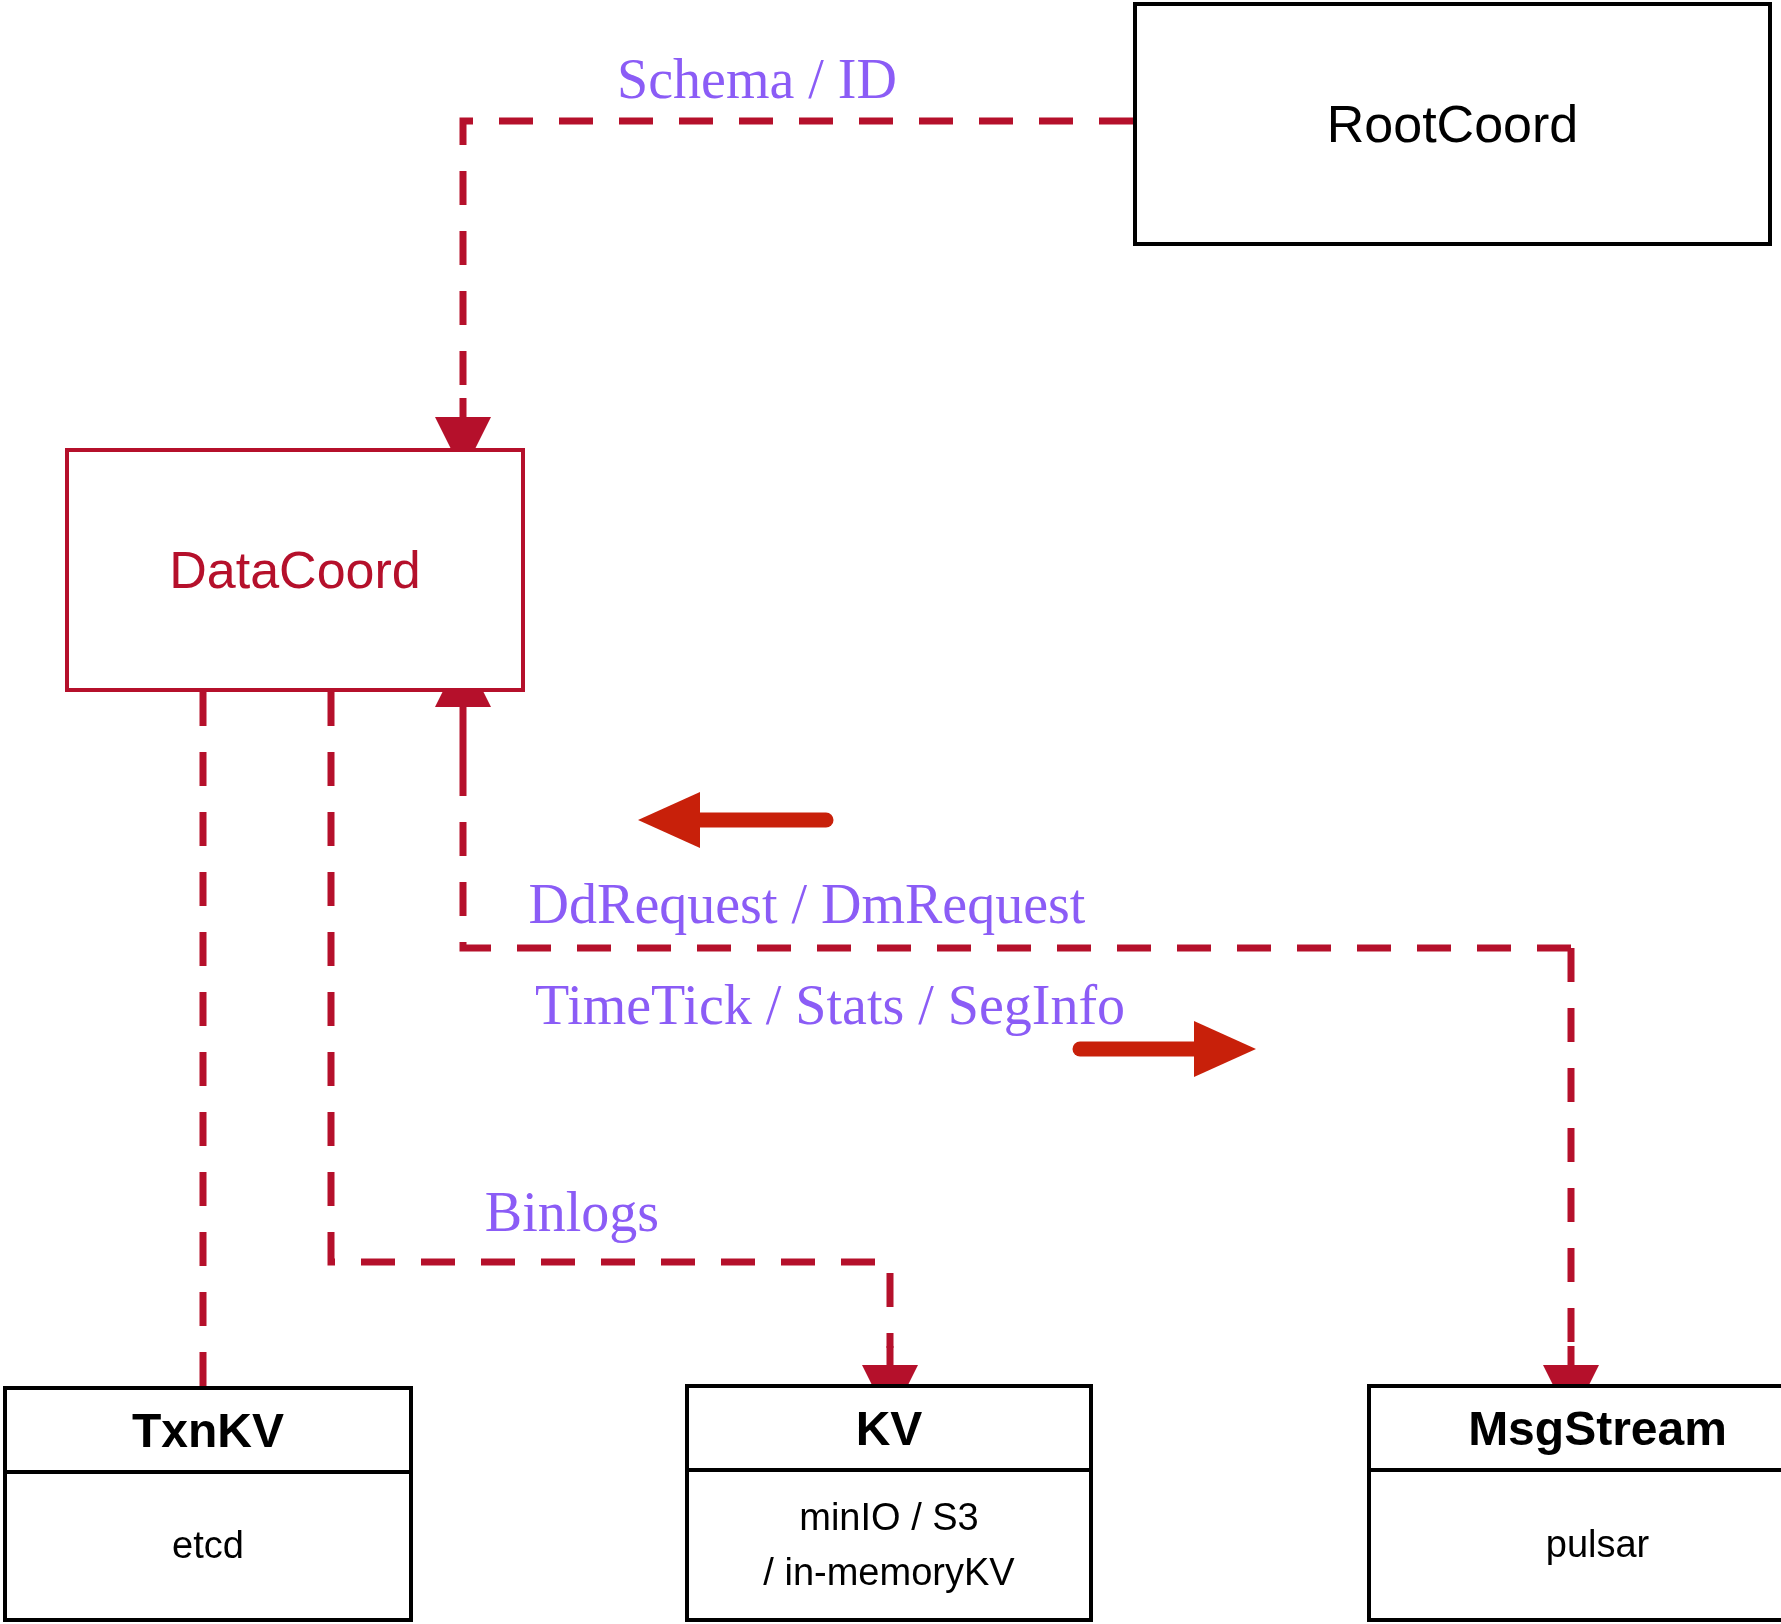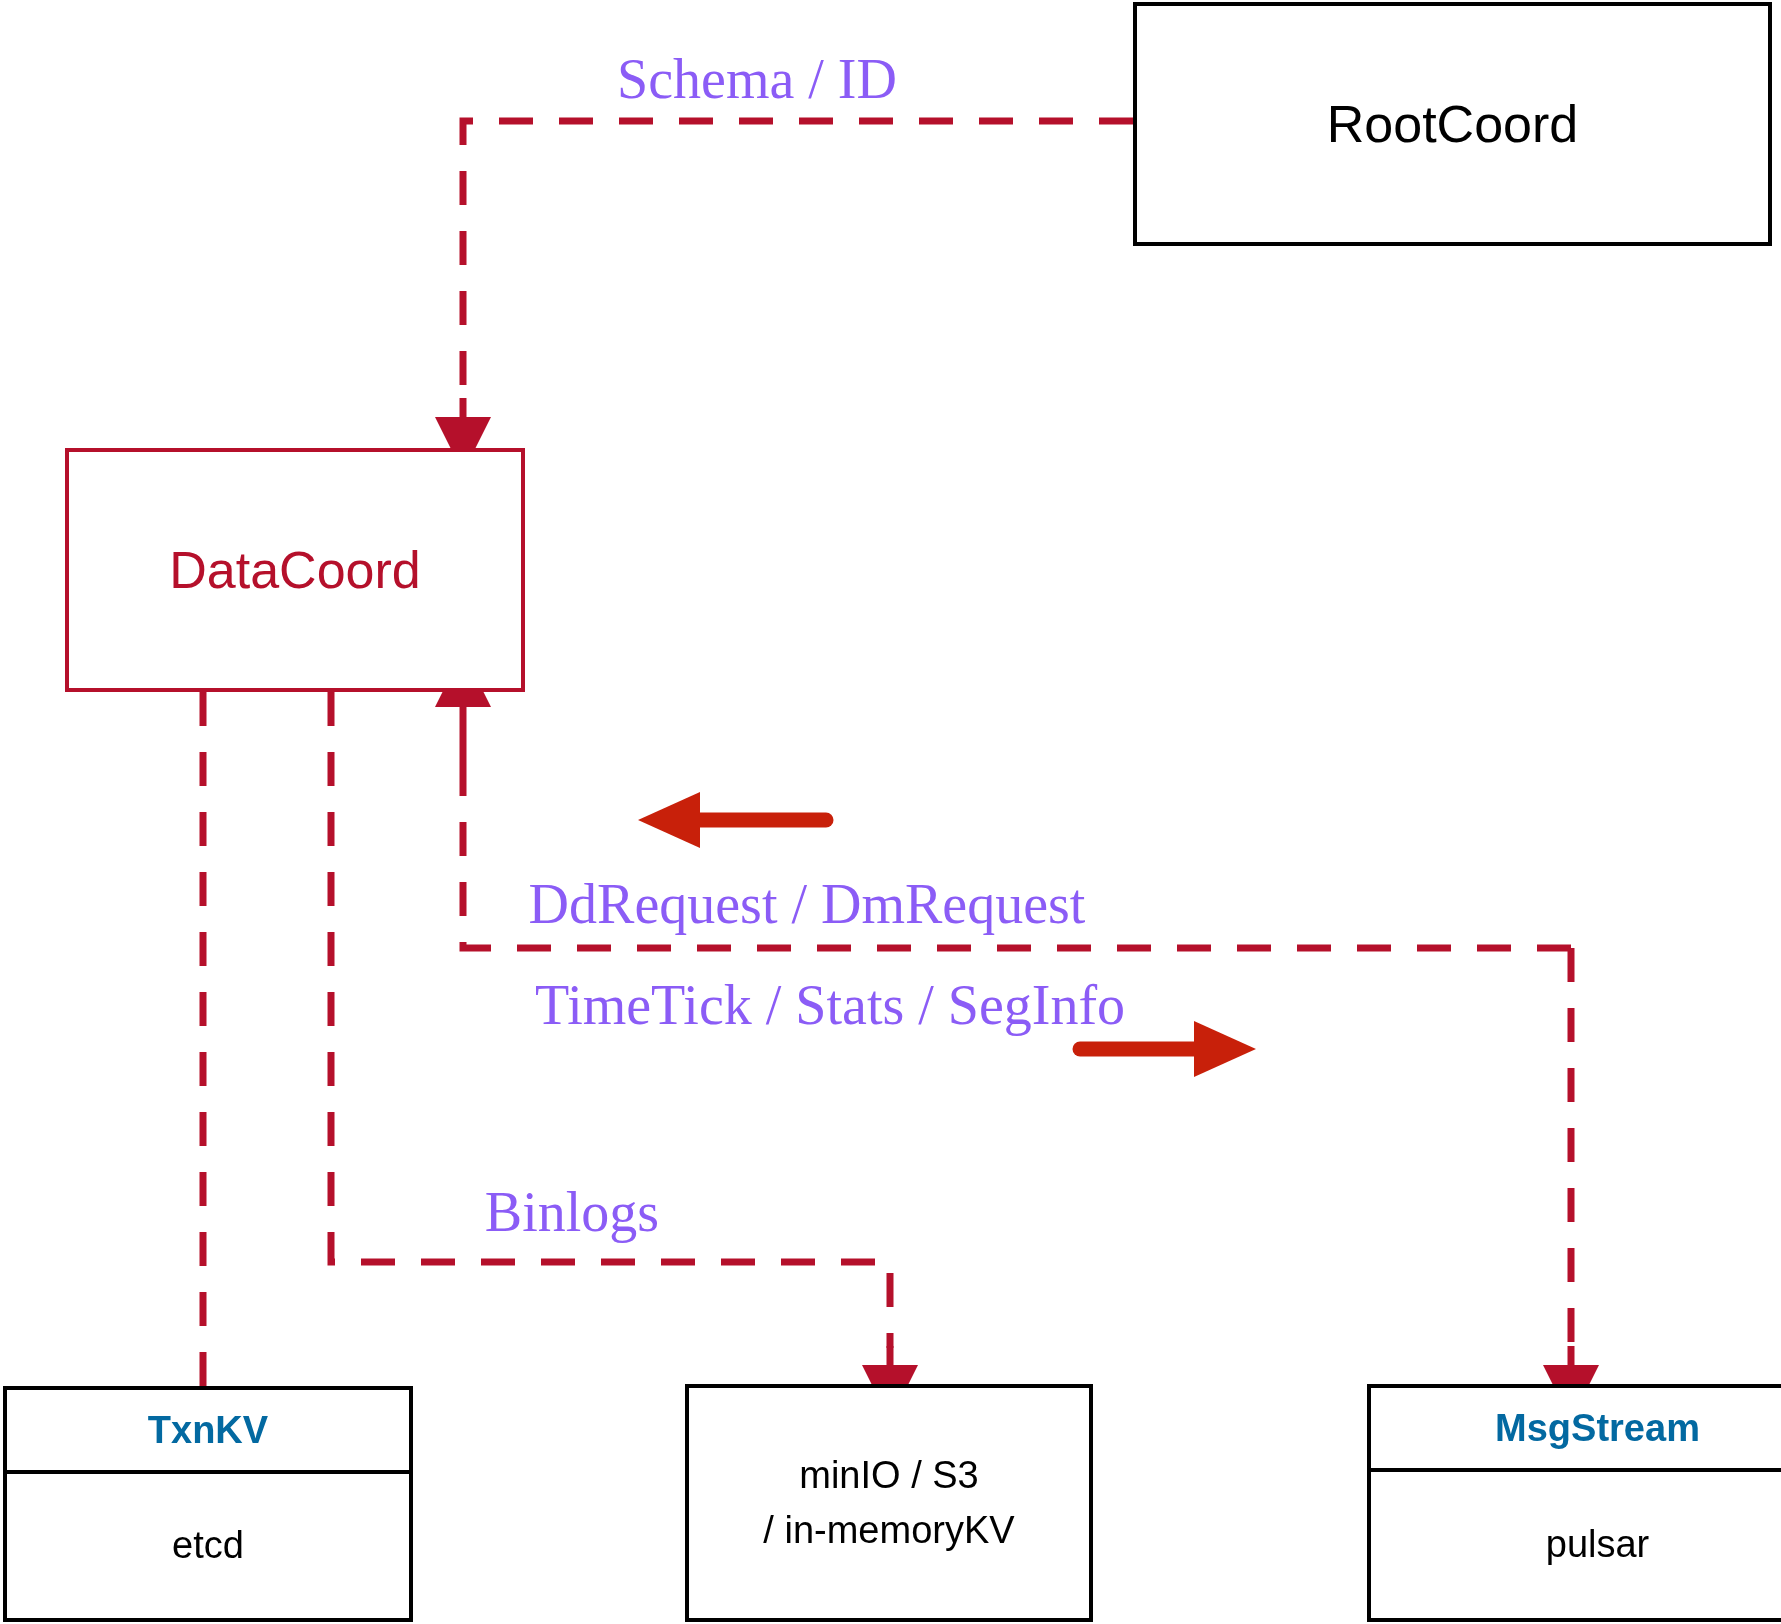--- a/index.html
+++ b/index.html
@@ -55,23 +55,23 @@
     border: 4px solid #000000;
     display: flex;
     flex-direction: column;
   }
   .node-split .split-head {
     flex: 0 0 80px;
     border-bottom: 4px solid #000000;
     display: flex;
     align-items: center;
     justify-content: center;
-    font-size: 38px;
+    font-size: 48px;
     font-weight: bold;
-    color: #0369a1;
+    color: #000000;
   }
   .node-split .split-body {
     flex: 1 1 auto;
     display: flex;
     flex-direction: column;
     align-items: center;
     justify-content: center;
     font-size: 38px;
     color: #000000;
     line-height: 1.45;
@@ -145,20 +145,21 @@
   </div>
 
   <div class="node node-split" style="left:3px; top:1386px; width:410px; height:236px;">
     <div class="split-head">TxnKV</div>
     <div class="split-body">
       <span class="body-line">etcd</span>
     </div>
   </div>
 
   <div class="node node-split" style="left:685px; top:1384px; width:408px; height:238px;">
+    <div class="split-head">KV</div>
     <div class="split-body">
       <span class="body-line">minIO / S3</span>
       <span class="body-line">/ in-memoryKV</span>
     </div>
   </div>
 
   <div class="node node-split" style="left:1367px; top:1384px; width:461px; height:238px;">
     <div class="split-head">MsgStream</div>
     <div class="split-body">
       <span class="body-line">pulsar</span>

